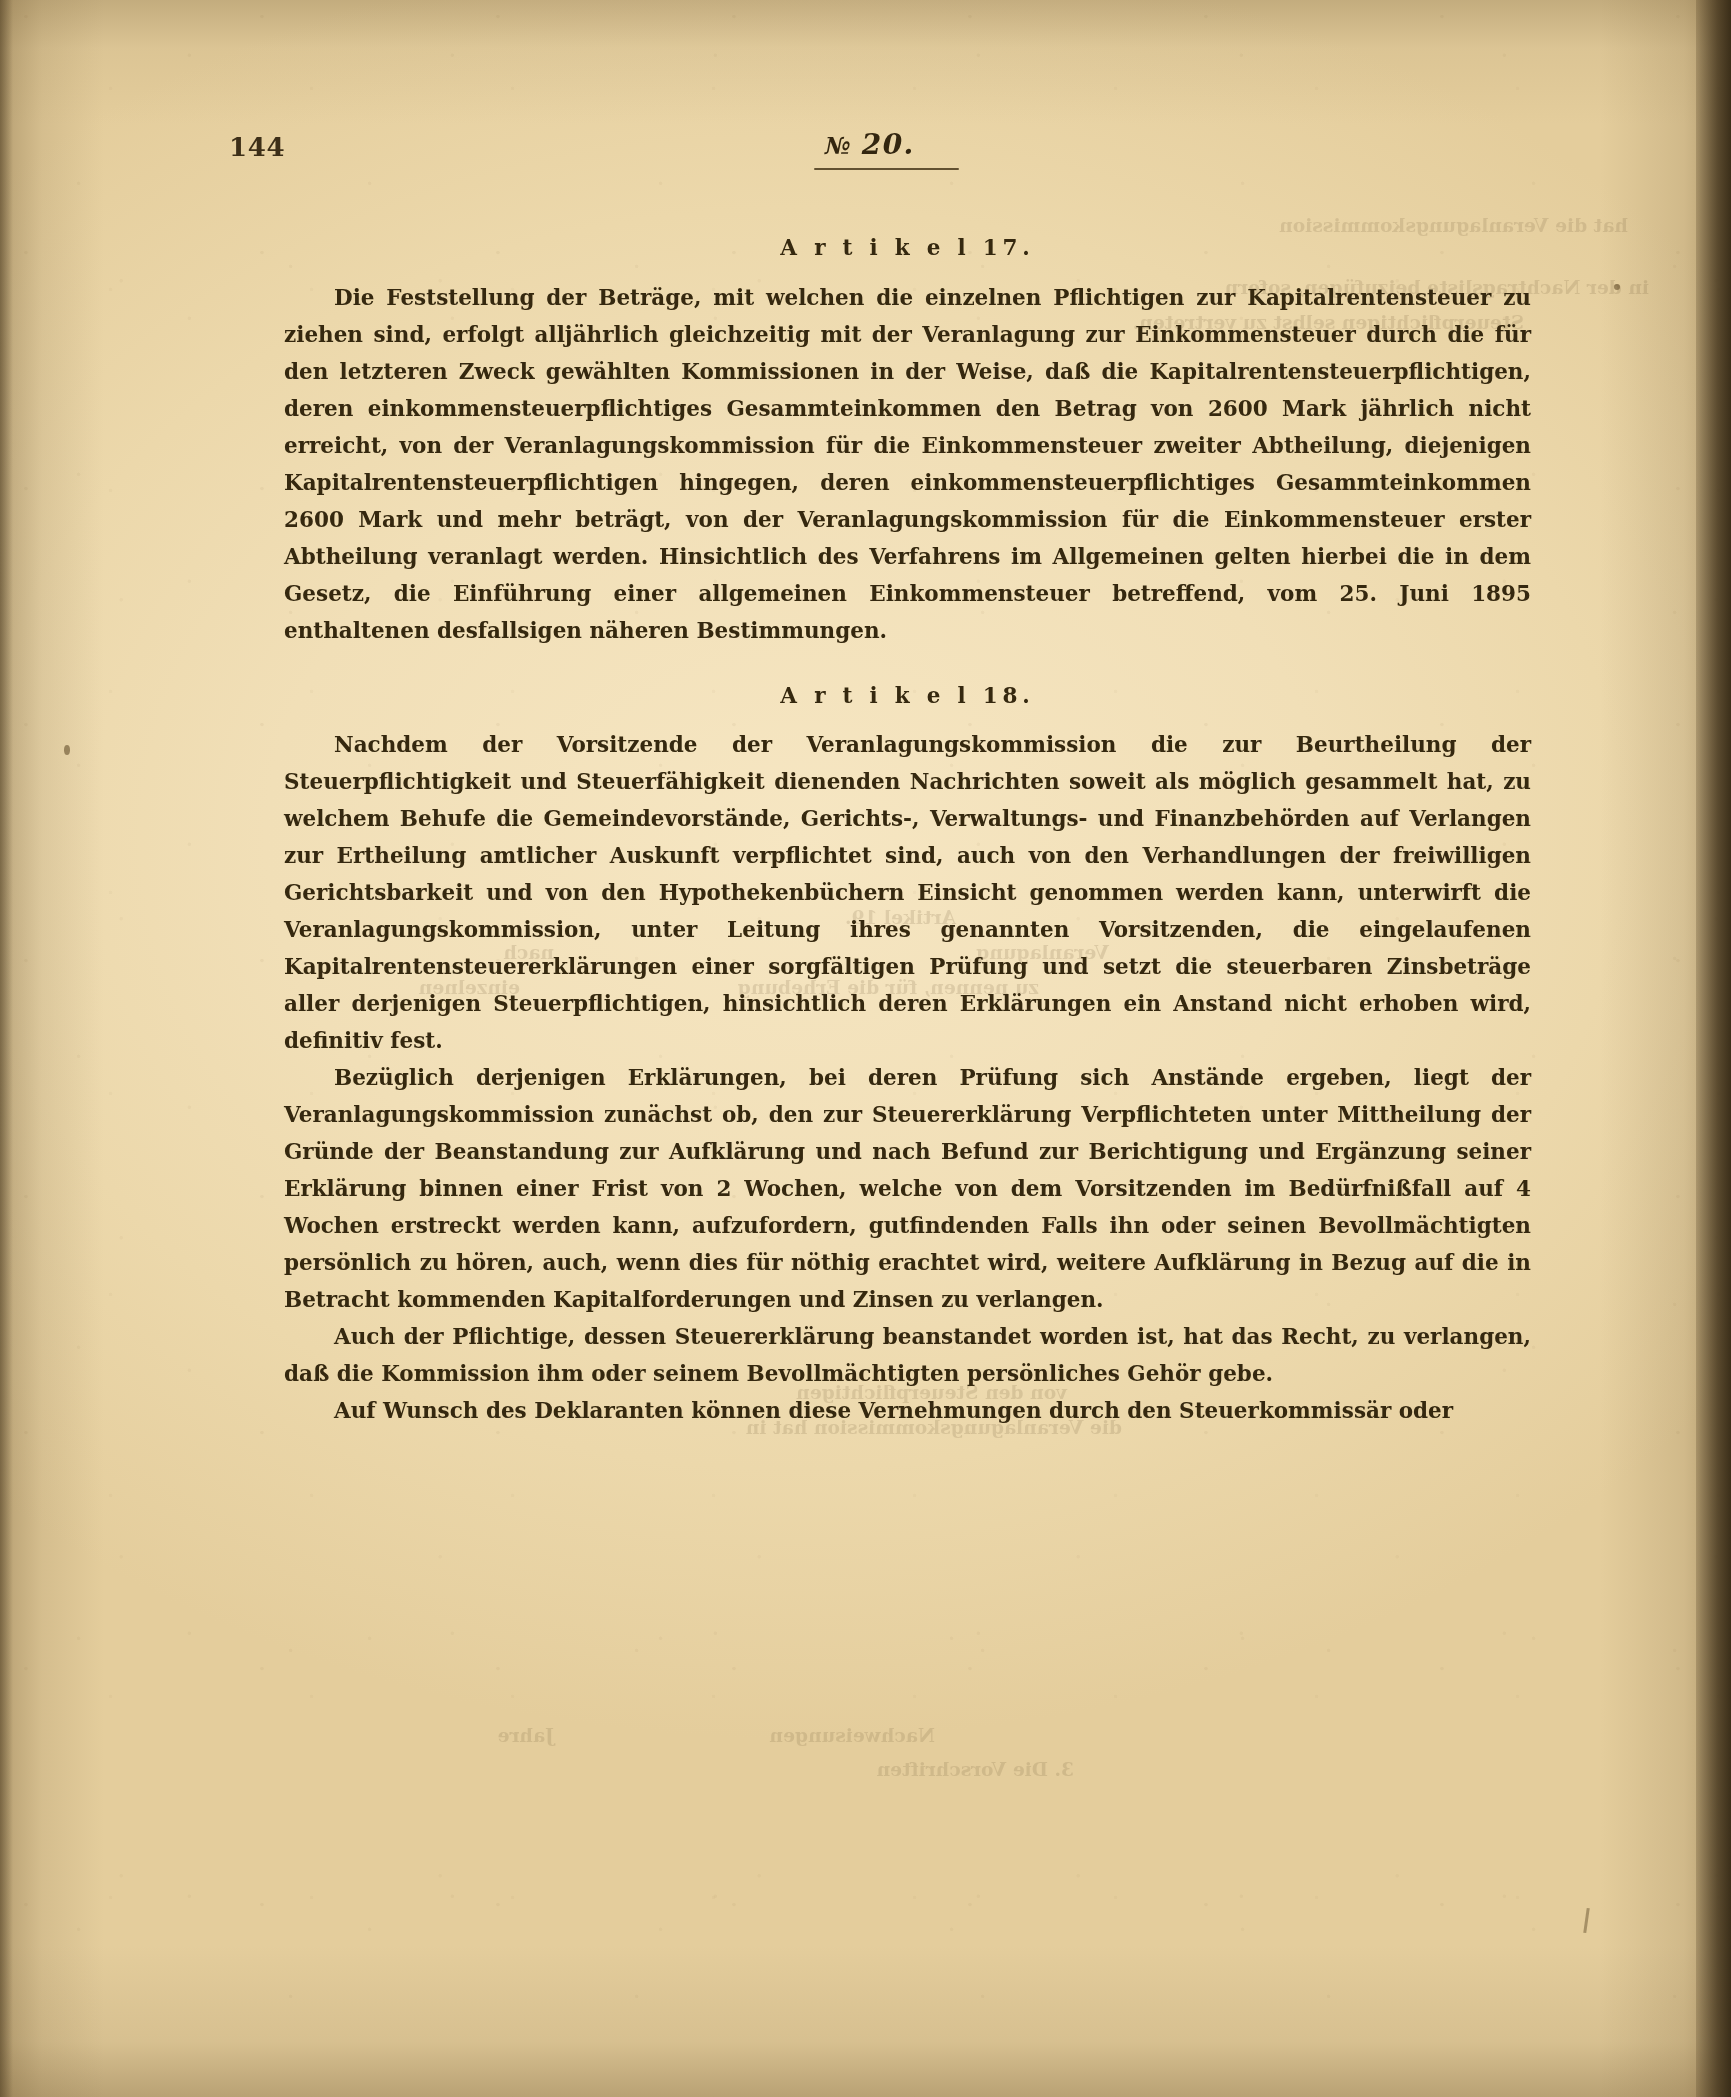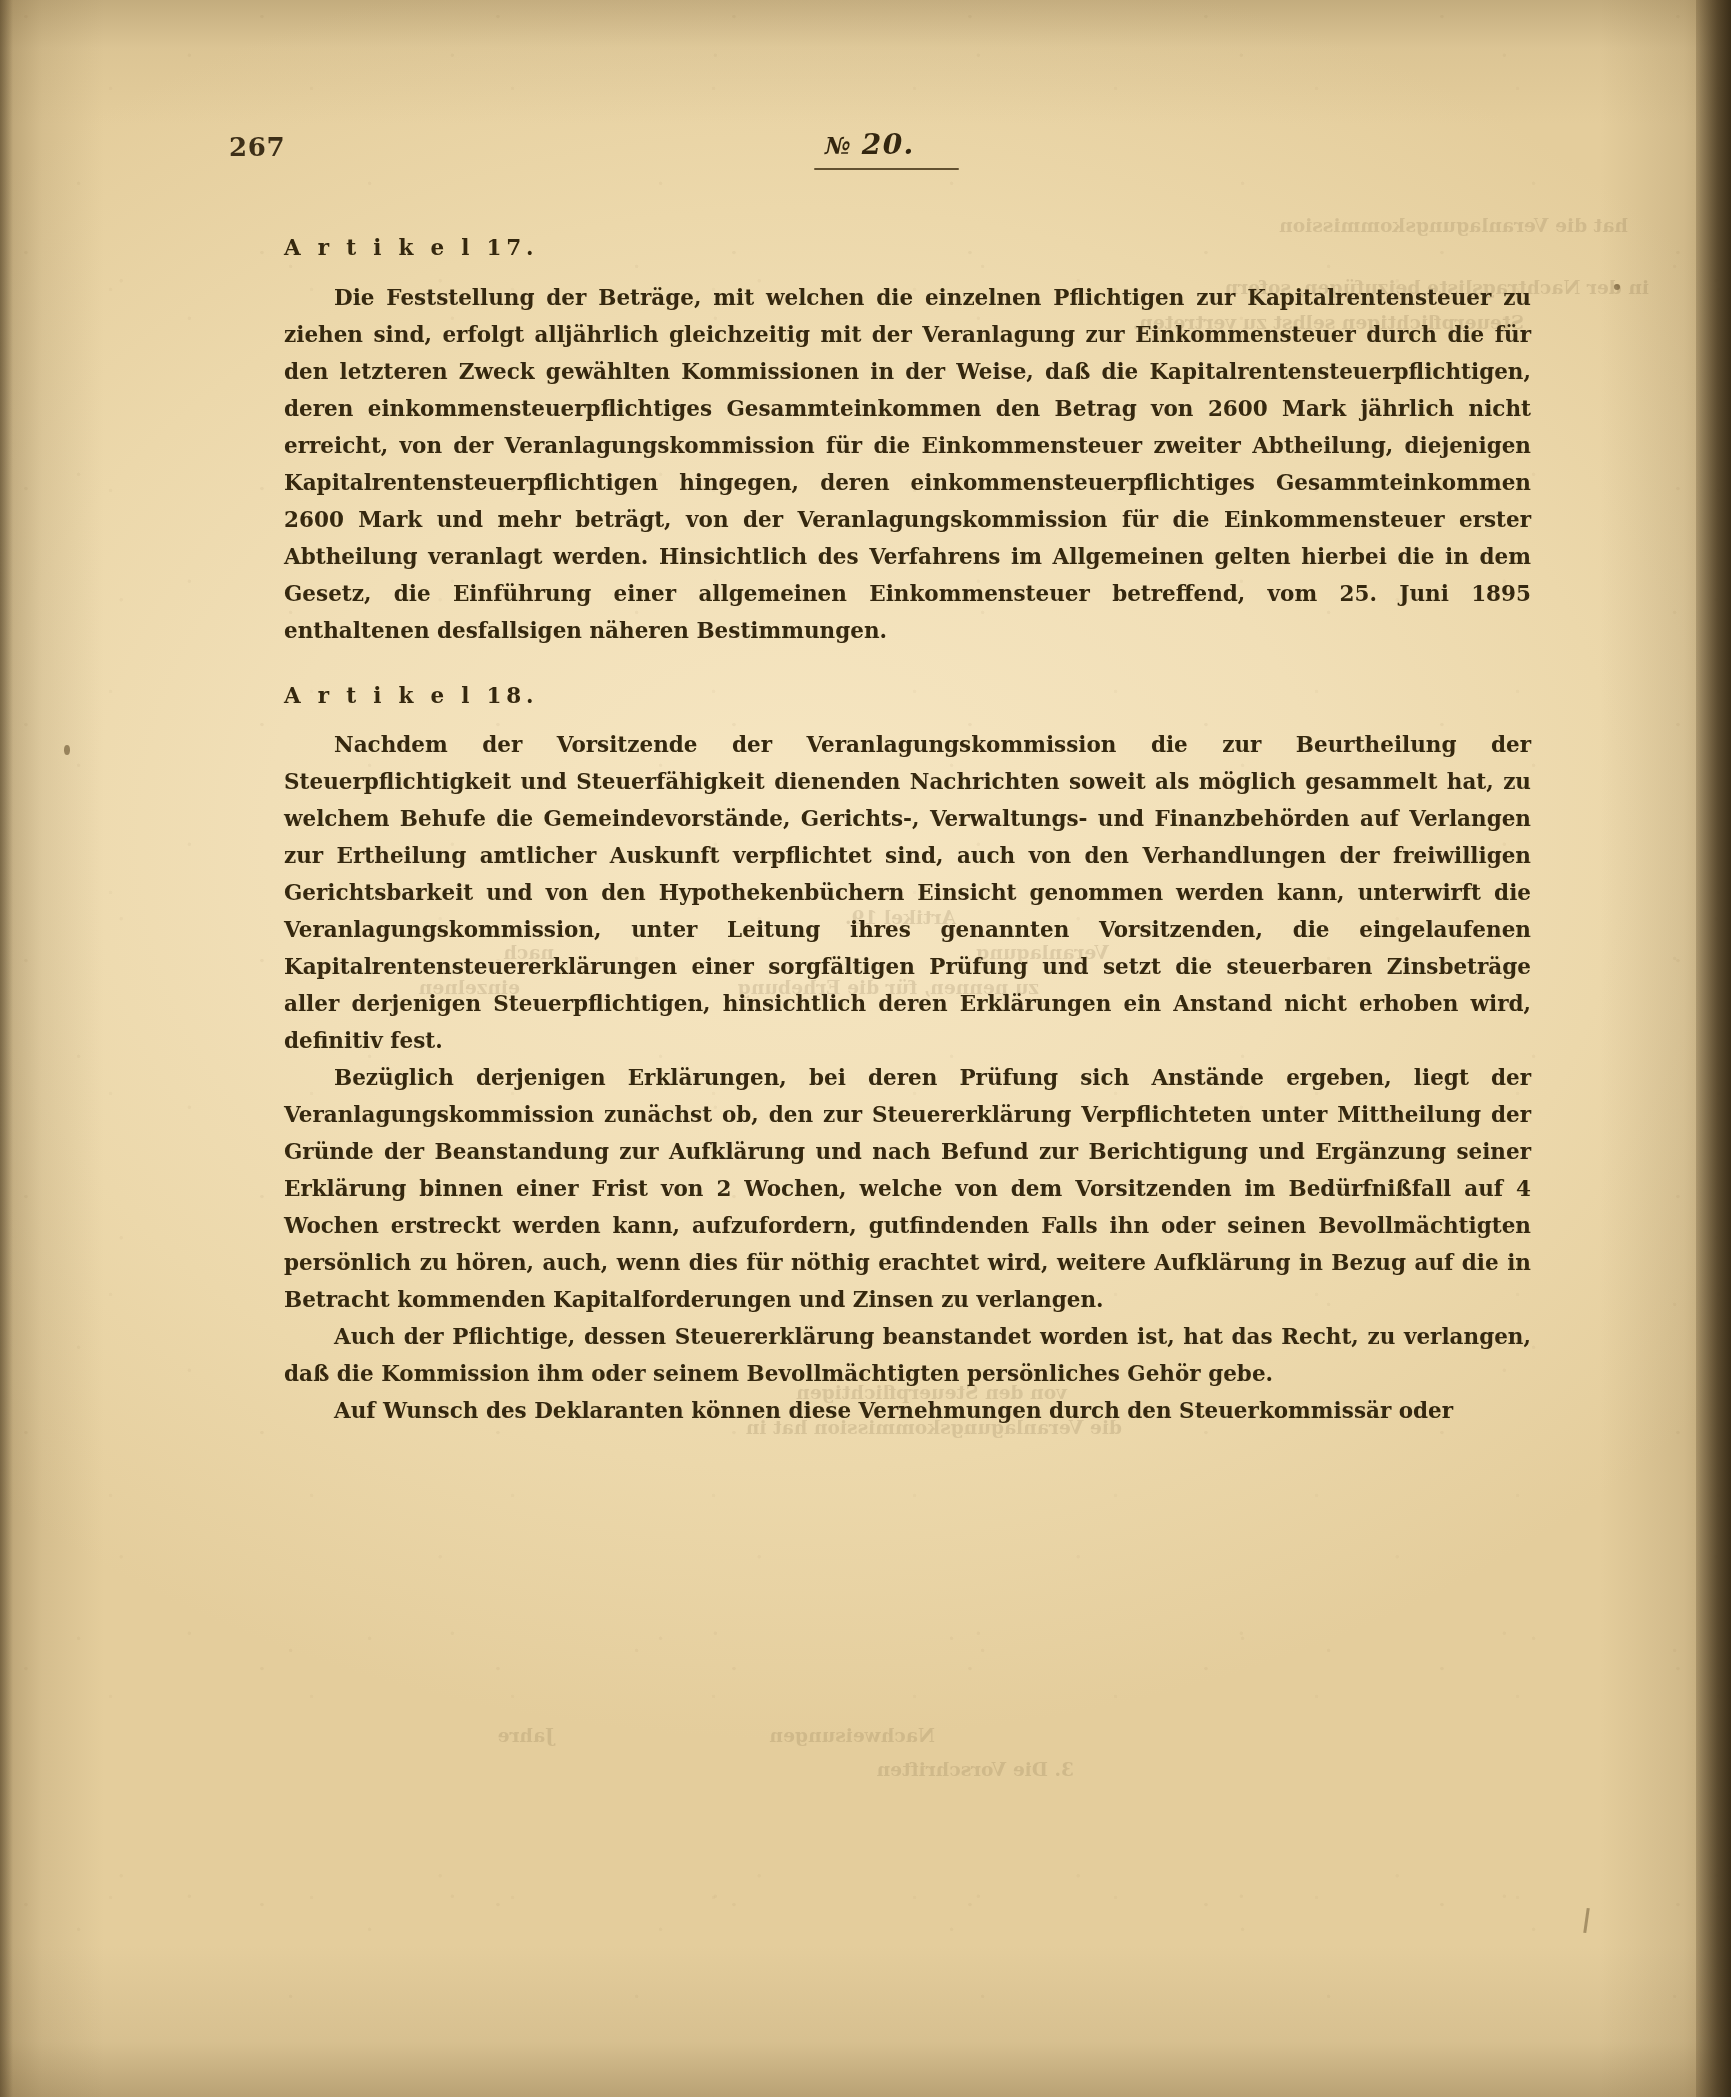--- a/index.html
+++ b/index.html
@@ -156,21 +156,21 @@
   }
   .body p {
     margin: 0 0 0 0;
     text-indent: 50px;
     text-align: justify;
   }
   .body p.noind {
     text-indent: 0;
   }
   .arthead {
-    text-align: left;
+    text-align: center;
     text-indent: 0;
     margin: 28px 0 12.5px 0;
     font-weight: 700;
     font-size: 21.5px;
     letter-spacing: 2.1px;
   }
   .arthead .sp {
     letter-spacing: 4.8px;
   }
 
@@ -205,21 +205,21 @@
     <div class="bl" style="left:797px; top:1718px;">Nachweisungen</div>
     <div class="bl" style="left:1178px; top:1718px;">Jahre</div>
     <div class="bl" style="left:658px; top:1752px;">3. Die Vorschriften</div>
   </div>
 
   <div class="speckle"></div>
 
   <div class="page">
 
     <div class="header">
-      <div class="folio">267</div>
+      <div class="folio">144</div>
       <div class="numero">
         <span class="nm">№</span>
         <span>20.</span>
       </div>
       <div class="rule"></div>
     </div>
 
     <div class="body">
 
 

